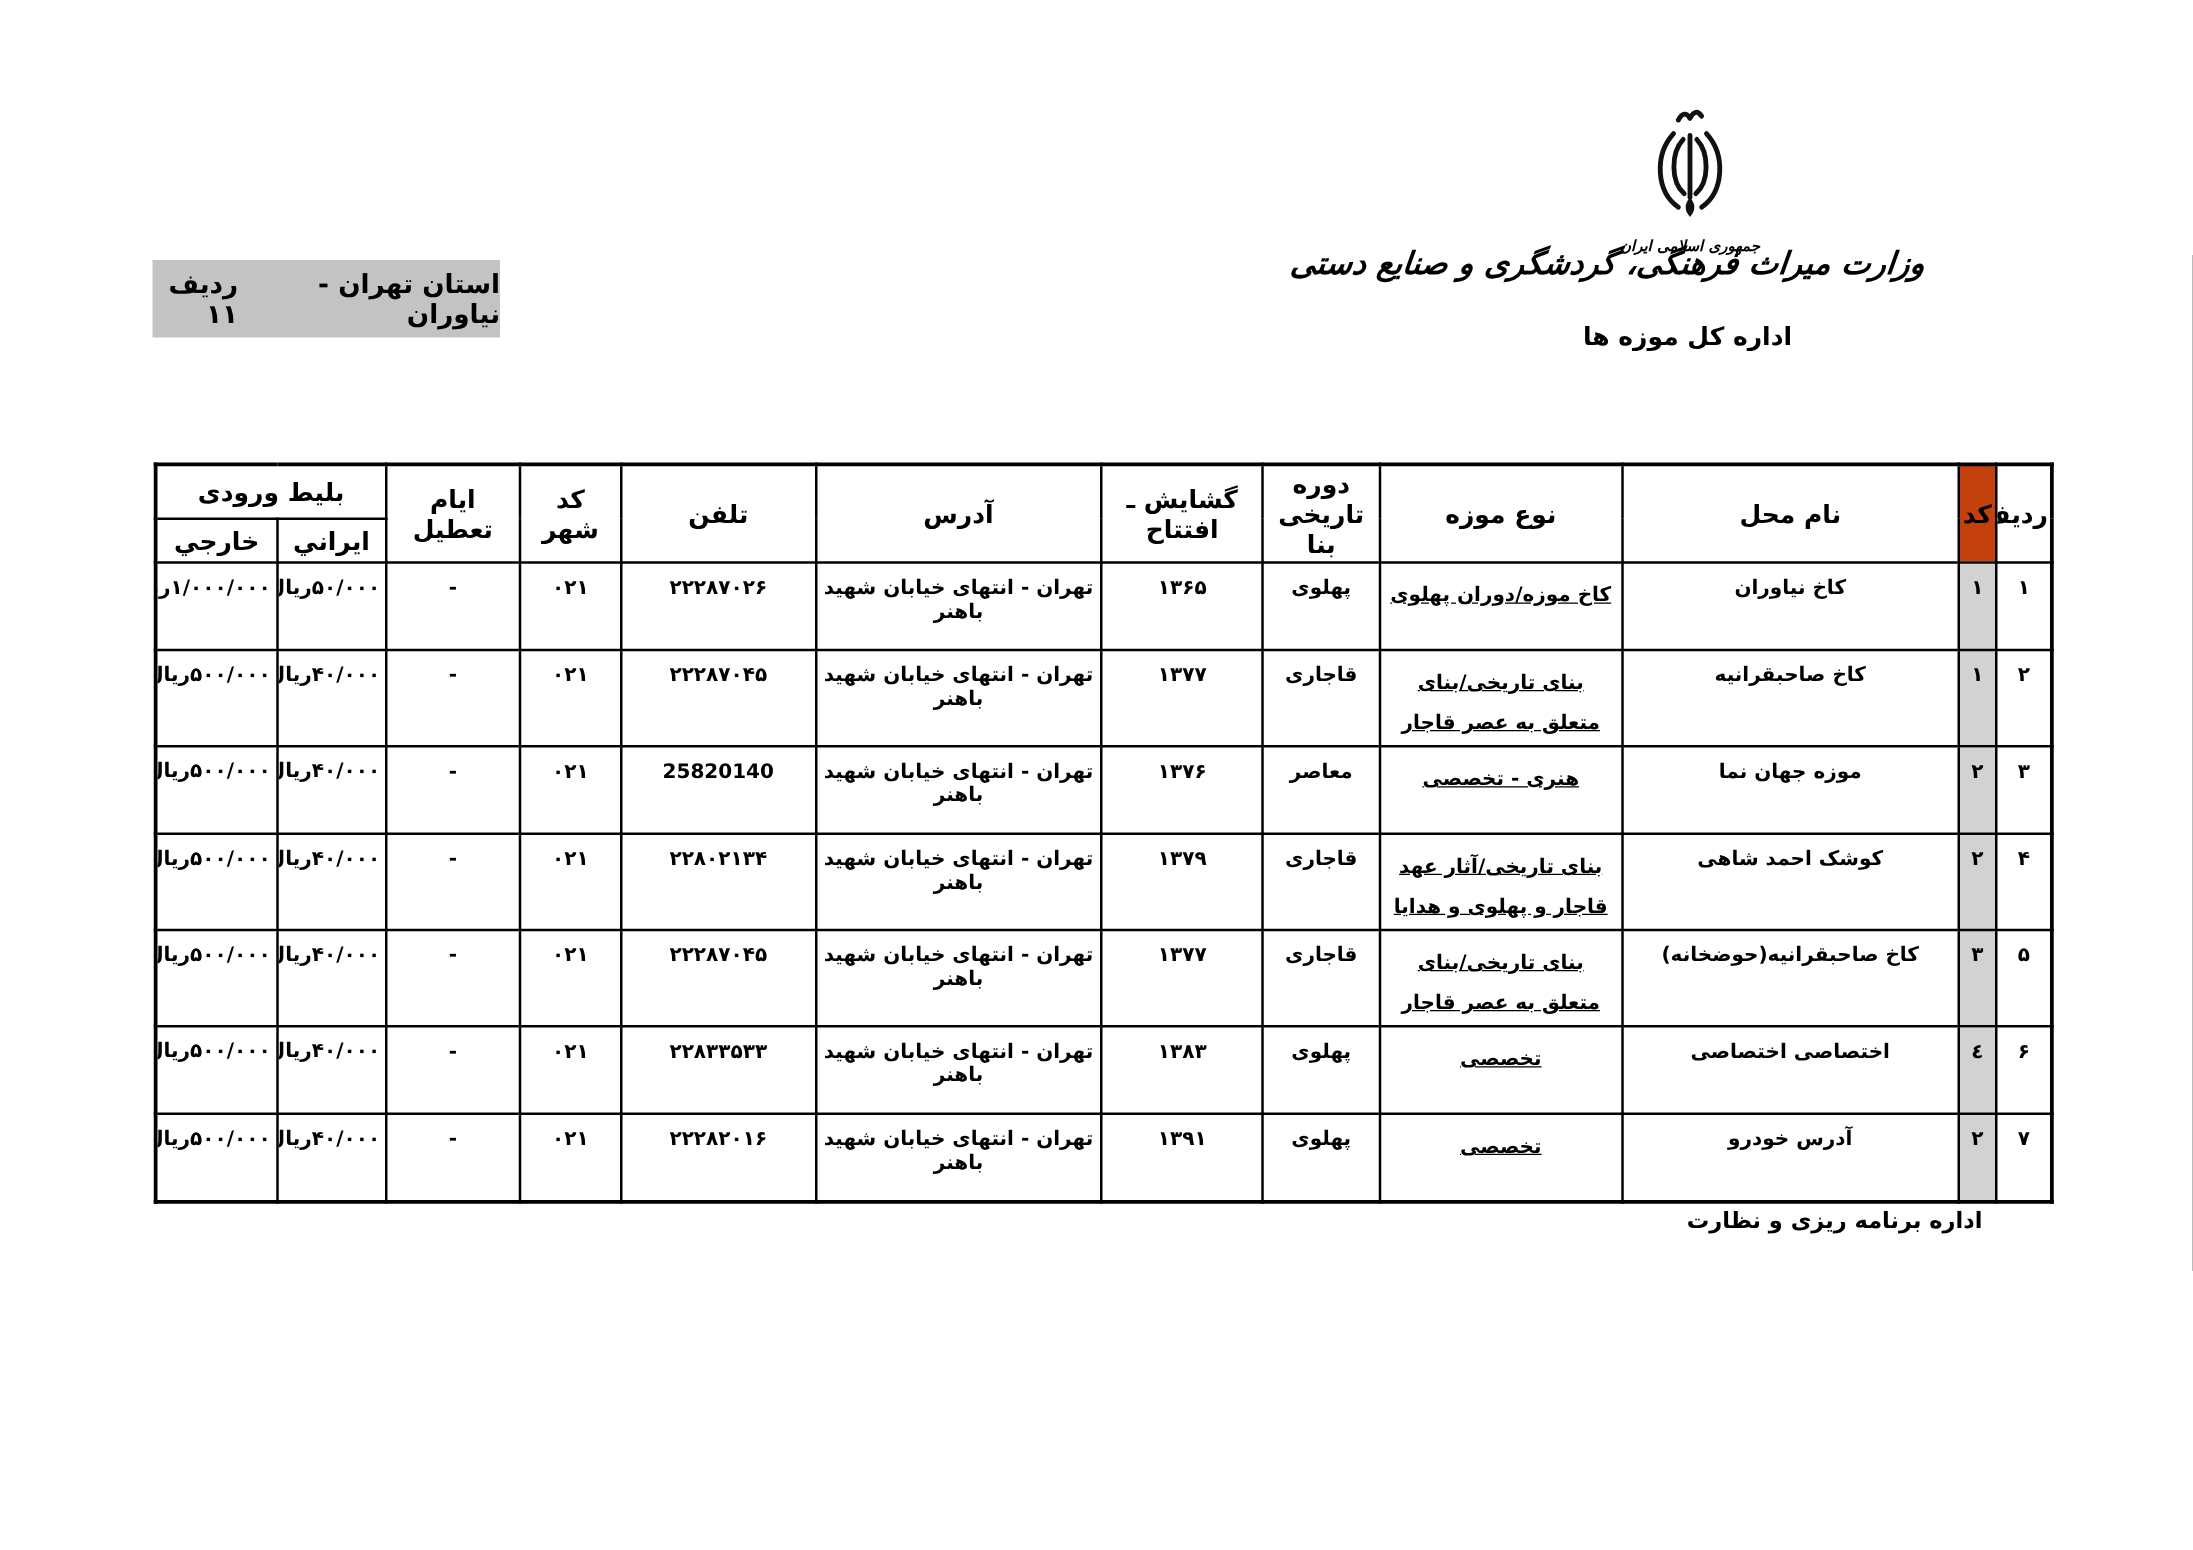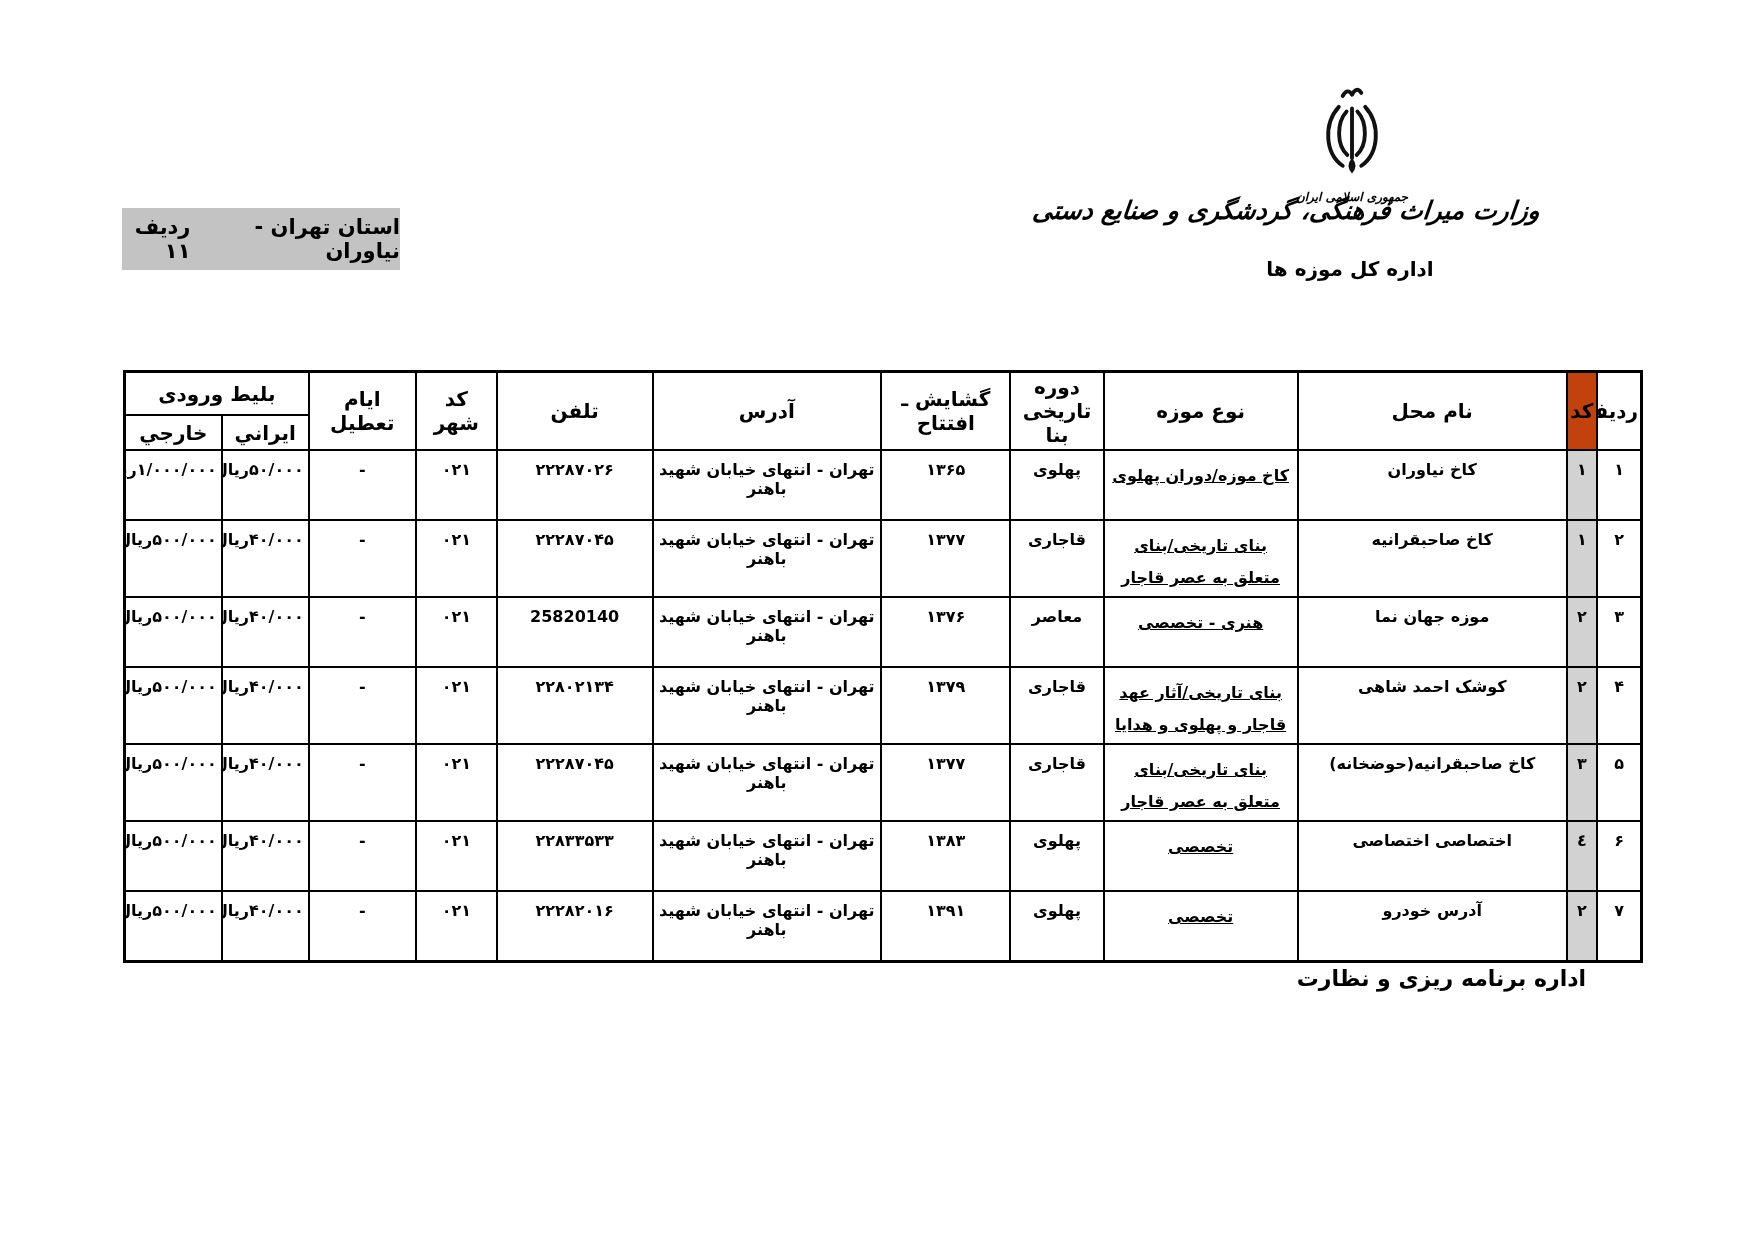--- a/index.html
+++ b/index.html
@@ -53,21 +53,21 @@
   th.h-opening{font-size:17px;}
   th.h-closed{font-size:19px;margin-left:20px;}
   th.ticket-group{border-width:3px;}
   th.ticket-sub{border-width:3px;font-size:17px;}
   td.c-code{vertical-align:middle;padding-top:2px;}
   td.c-radif{vertical-align:middle;padding-top:2px;}
   td.c-name{vertical-align:middle;padding-top:2px;font-size:17px;}
   td.c-type{font-size:15px;line-height:2.0;text-decoration:underline;}
   td.c-address{font-size:14.5px;}
   td.c-ticket{font-size:14px;padding-right:2px;padding-left:2px;}
-  .footer-label{position:absolute;top:966px;left:0;right:168px;width:300px;text-align:right;font-weight:bold;font-size:22px;}
+  .footer-label{position:absolute;top:966px;left:0;right:168px;width:300px;text-align:right;font-weight:bold;font-size:18px;}
 </style>
 </head>
 <body>
 
 <div class="page">
 
   <div class="emblem-block">
     <span>
       <svg width="62" height="104" viewBox="0 0 80 130" aria-hidden="true">
         <g stroke="#111" fill="none" stroke-width="5" stroke-linecap="round">

